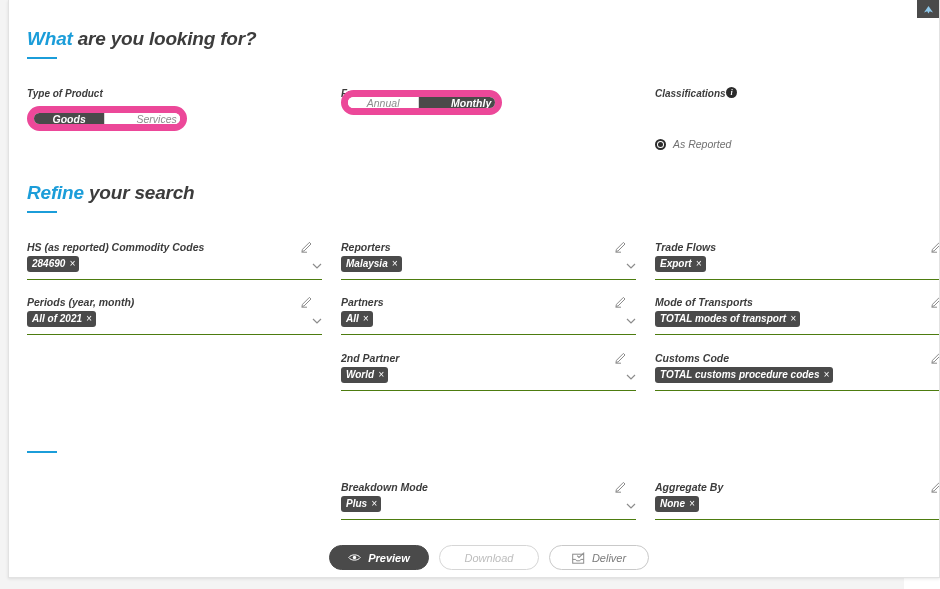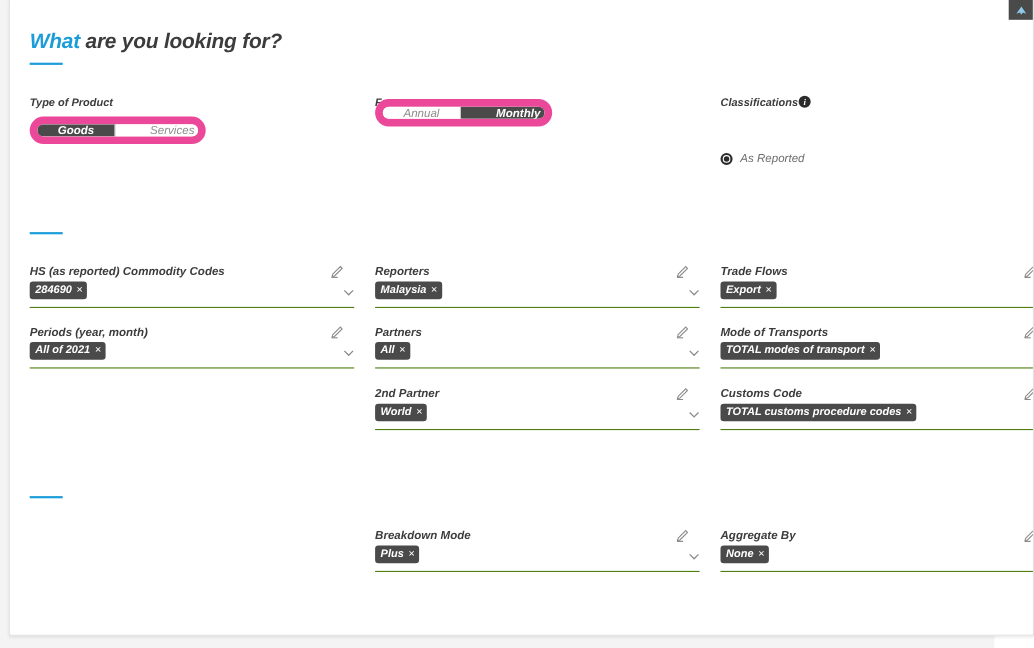--- a/index.html
+++ b/index.html
@@ -280,20 +280,23 @@
 
     <div class="field-label" style="left:646px; top:88px;">Classifications</div>
     <div class="info-icon" style="left:717px; top:87px;">i</div>
     <div class="radio-row" style="left:646px; top:138px;text-align:center;">
       <span class="radio-outer">
           <span class="radio-inner"></span>
         </span>
       <span class="radio-label">As Reported</span>
     </div>
 
+    <div class="section-head" style="left:18px; top:182px;">
+      <span class="accentword">Refine</span><span> your search</span>
+    </div>
     <div class="head-rule" style="left:18px; top:211px;"></div>
 
     <div class="selectfield" style="left:18px; top:241px; width:295px;">
       <div class="sf-label">HS (as reported) Commodity Codes</div>
       <svg class="sf-pencil" style="right:8px;" viewBox="0 0 14 14">
         <path d="M2.5 10.3 L9.4 3.4 L11 5 L4.1 11.9 L1.9 12.5 Z" fill="none" stroke="#8c8c8c" stroke-width="1"></path>
         <line x1="9.4" y1="3.4" x2="11" y2="5" stroke="#8c8c8c" stroke-width="1"></line>
         <line x1="1.5" y1="13.2" x2="7" y2="13.2" stroke="#8c8c8c" stroke-width="1"></line>
       </svg>
       <div class="sf-box" style="width:295px;">
@@ -447,15 +450,35 @@
       </svg>
       <div class="sf-box" style="width:294px;">
         <span class="chip">
             <span>None</span>
             <span class="chip-x">×</span>
           </span>
       </div>
 
     </div>
 
+    <div class="actions">
+      <div class="btn btn-primary">
+        <svg width="13" height="9" viewBox="0 0 13 9">
+          <path d="M0.8 4.5 C3 1 10 1 12.2 4.5 C10 8 3 8 0.8 4.5 Z" fill="none" stroke="#ffffff" stroke-width="1"></path>
+          <circle cx="6.5" cy="4.5" r="1.7" fill="#ffffff"></circle>
+        </svg>
+        <span>Preview</span>
+      </div>
+      <div class="btn btn-disabled">
+        <span>Download</span>
+      </div>
+      <div class="btn btn-outline">
+        <svg width="13" height="12" viewBox="0 0 13 12">
+          <rect x="0.7" y="2.2" width="11" height="9" fill="none" stroke="#8c8c8c" stroke-width="1"></rect>
+          <path d="M0.7 7.4 L3.6 7.4 L4.6 8.8 L7.8 8.8 L8.8 7.4 L11.7 7.4" fill="none" stroke="#8c8c8c" stroke-width="1"></path>
+          <path d="M5.2 3.6 L7.0 5.4 L12.2 0.6" fill="none" stroke="#8c8c8c" stroke-width="1.1"></path>
+        </svg>
+        <span>Deliver</span>
+      </div>
+    </div>
 
   </div>
 </div>
 
 </body></html>

